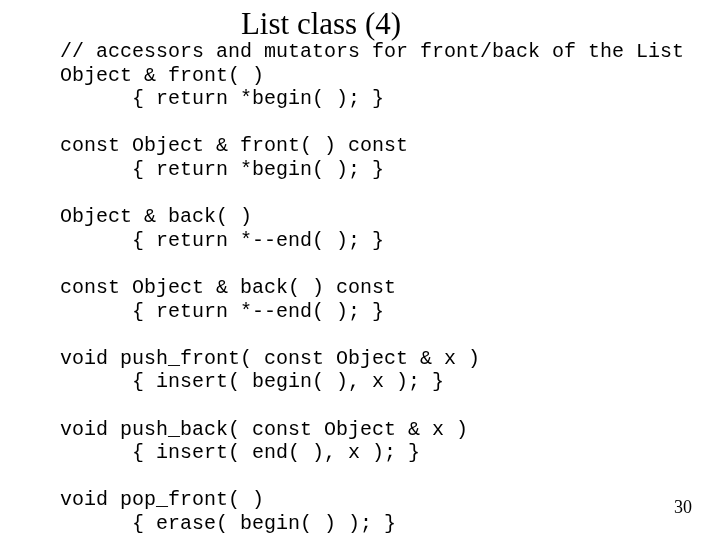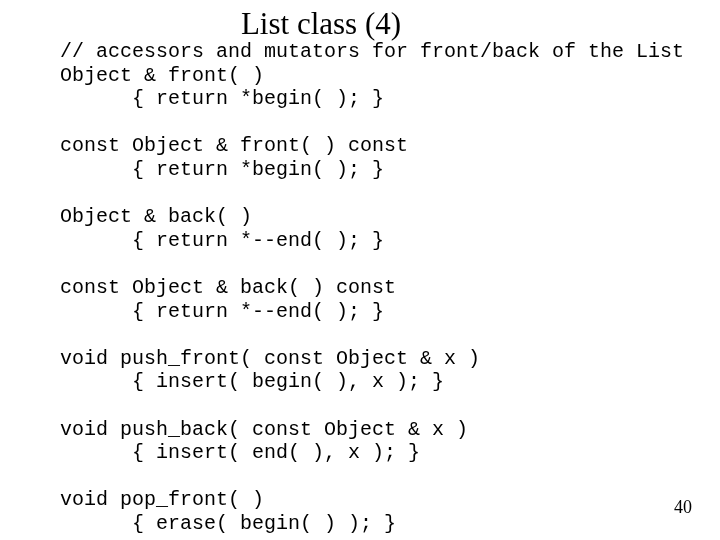--- a/index.html
+++ b/index.html
@@ -68,14 +68,14 @@
       { insert( begin( ), x ); }
 
 void push_back( const Object &amp; x )
       { insert( end( ), x ); }
 
 void pop_front( )
       { erase( begin( ) ); }
 
 void pop_back( )
       { erase( --end( ) ); }</div>
-  <div class="pagenum">40</div>
+  <div class="pagenum">30</div>
 </div>
 
 </body></html>

